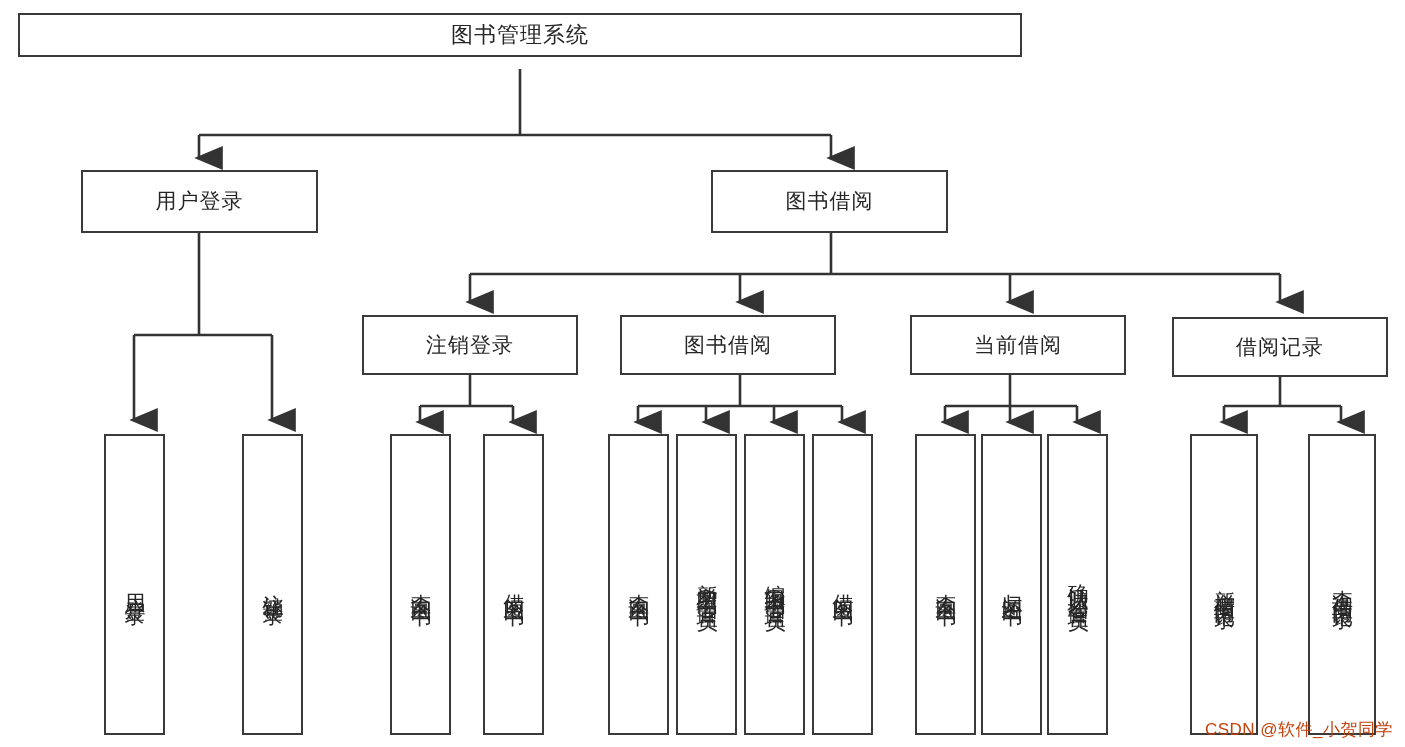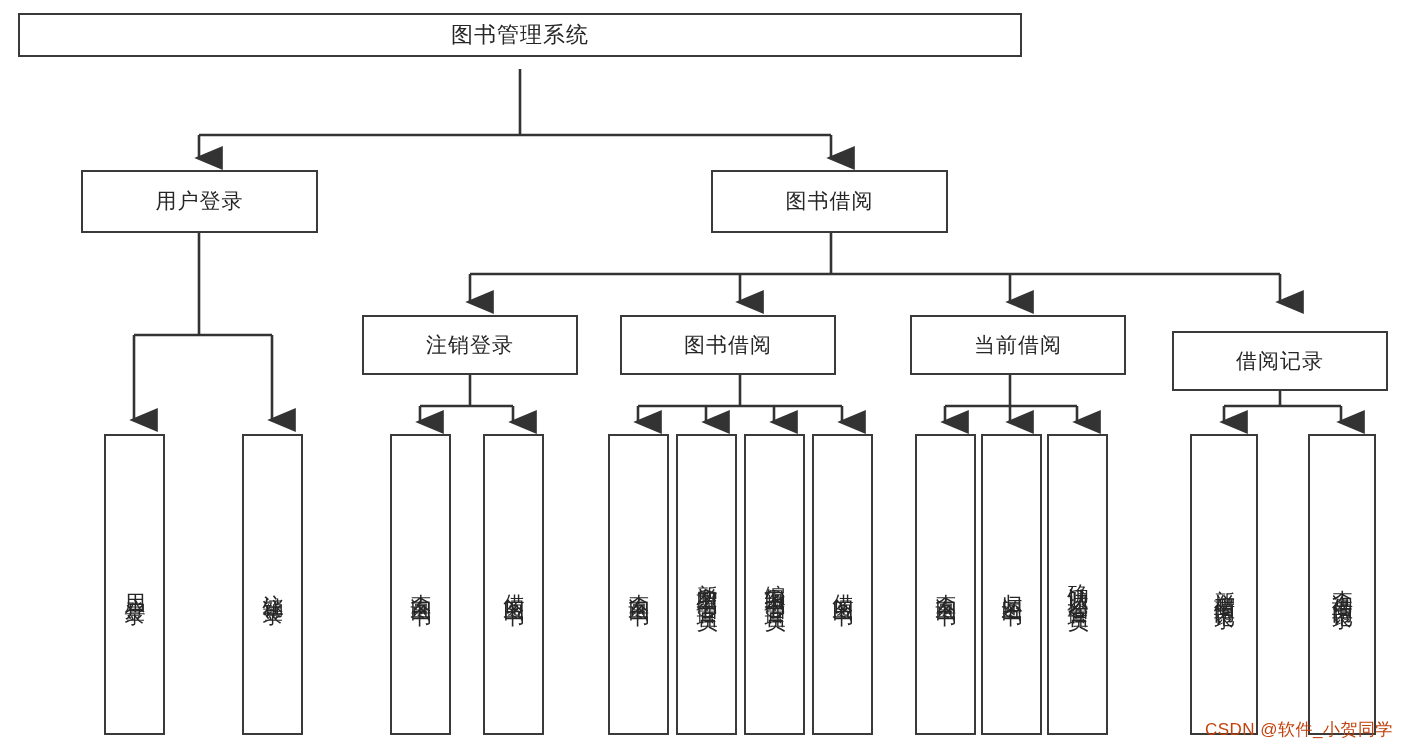--- a/index.html
+++ b/index.html
@@ -132,21 +132,21 @@
 
   <div class="node h" style="left:362px; top:315px; width:216px; height:60px;">
     <span>注销登录</span>
   </div>
   <div class="node h" style="left:620px; top:315px; width:216px; height:60px;">
     <span>图书借阅</span>
   </div>
   <div class="node h" style="left:902px; top:315px; width:216px; height:60px;margin-left:8px;">
     <span>当前借阅</span>
   </div>
-  <div class="node h" style="left:1172px; top:331px; width:216px; height:60px;">
+  <div class="node h" style="left:1172px; top:317px; width:216px; height:60px;">
     <span>借阅记录</span>
   </div>
 
   <div class="node v" style="left:104px; top:434px; width:61px; height:301px;">
     <span class="vtext">用户登录</span>
   </div>
   <div class="node v" style="left:242px; top:434px; width:61px; height:301px;">
     <span class="vtext">注销登录</span>
   </div>
 

